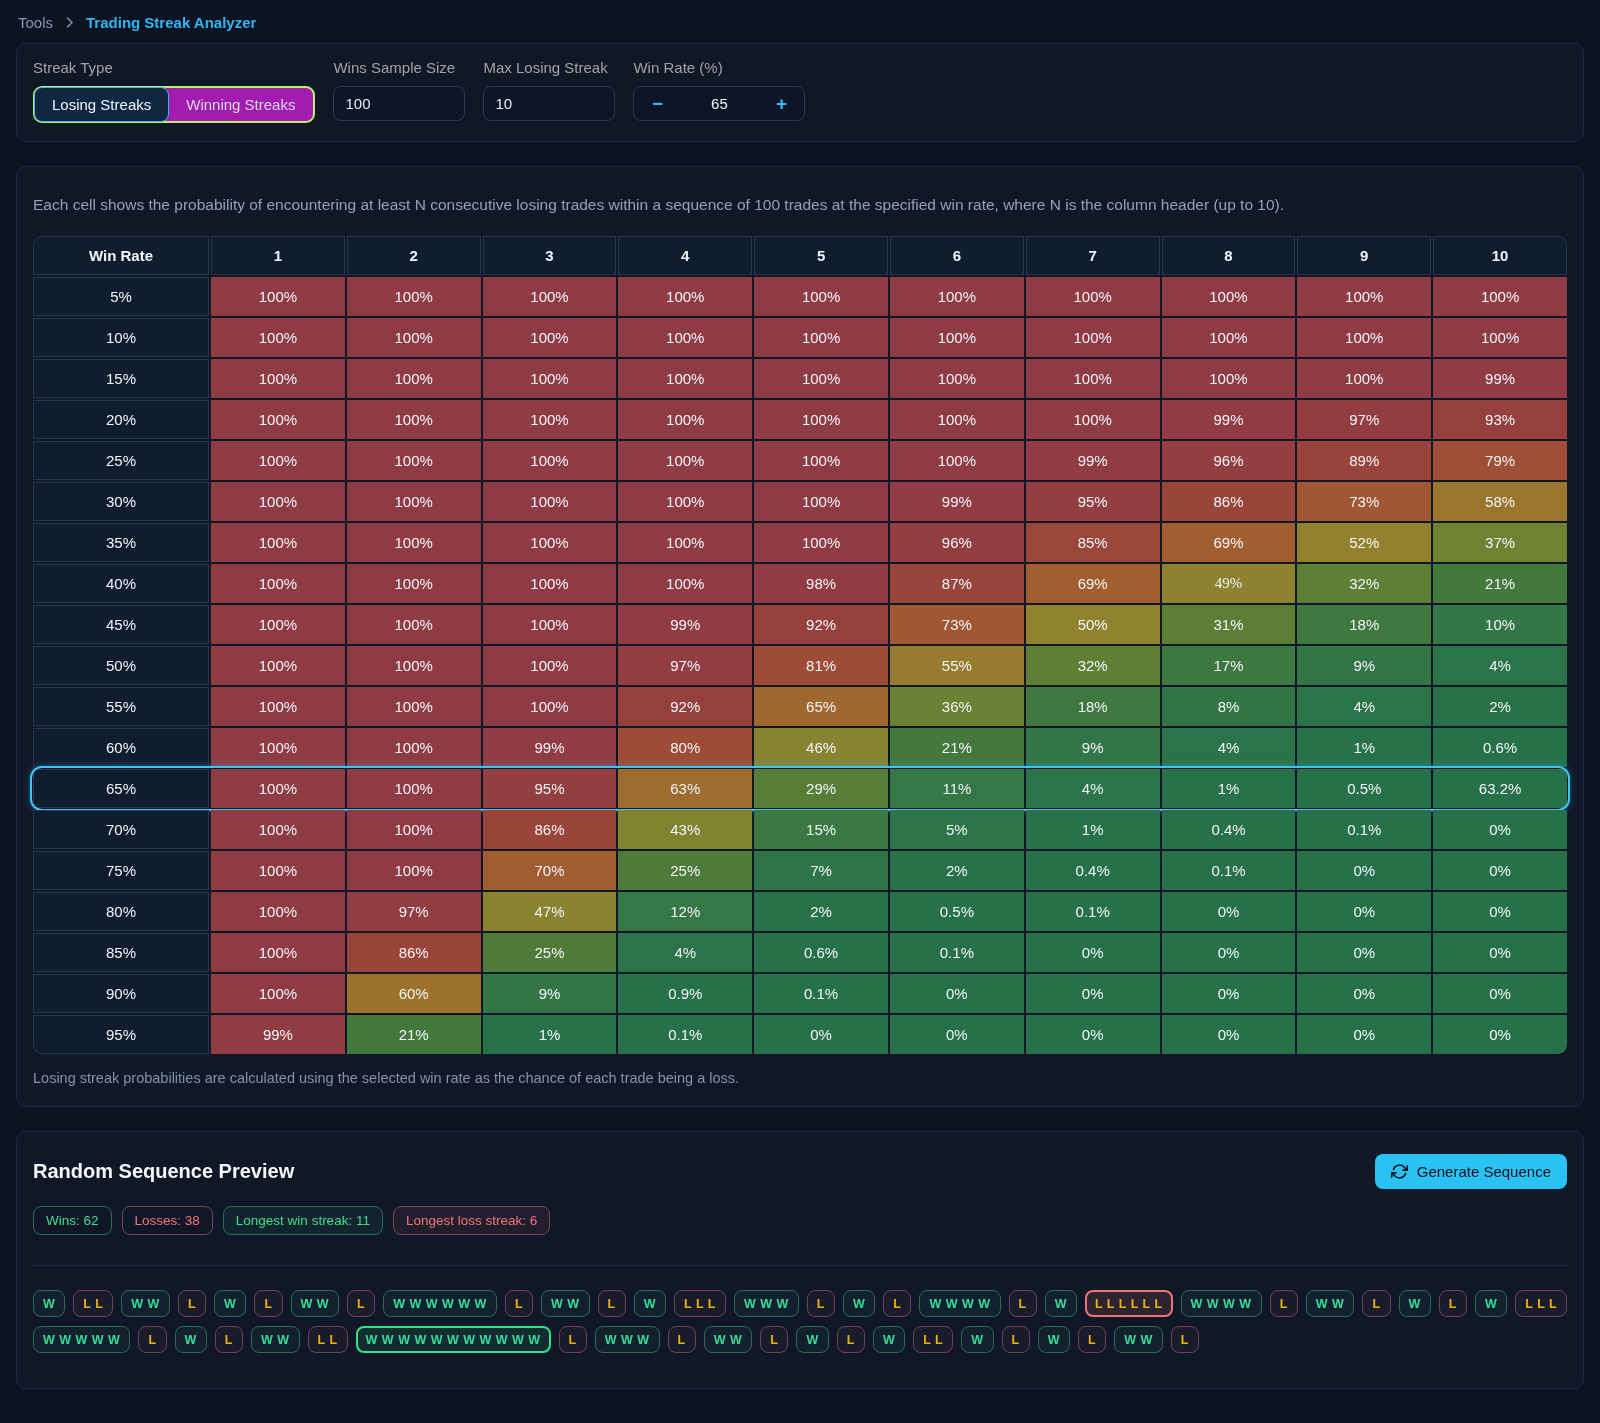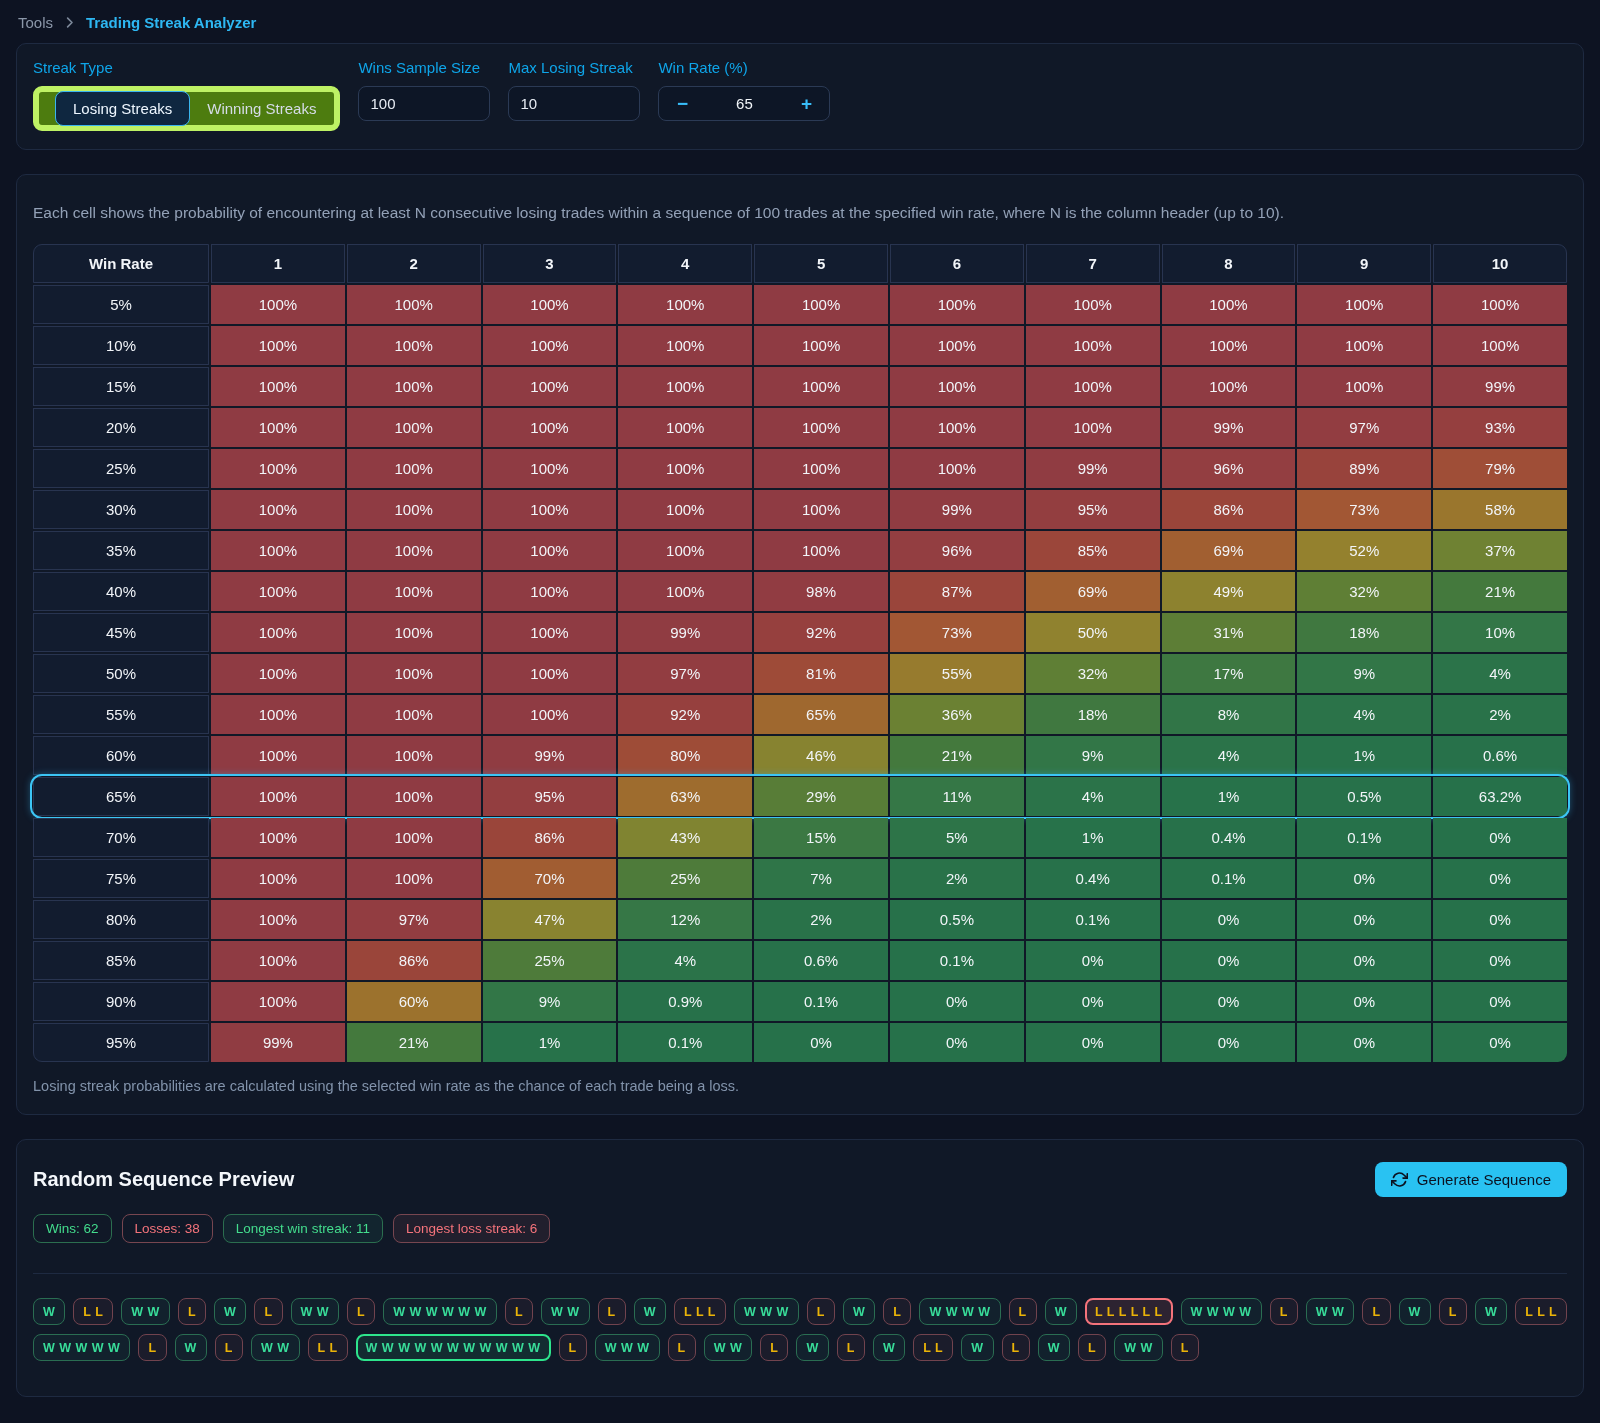--- a/index.html
+++ b/index.html
@@ -16,22 +16,22 @@
   .crumb-link { color:#8b97a9; cursor:pointer; }
   .crumb-sep { display:flex; align-items:center; }
   .crumb-current { color:#2eb7f2; font-weight:700; }
 
   
   .card { background:#101827; border:1px solid #1e2a41; border-radius:10px; }
 
   
   .controls-card { margin-top:12px; padding:15px 16px 18px; display:flex; gap:18px; }
   .control-group { display:flex; flex-direction:column; gap:10px; }
-  .control-label { font-size:15px; color:#0ea5e9; }
-  .segmented { display:flex; border:6px solid #bef264; border-radius:9px; background:#4d7c0f;padding-left:17px; }
+  .control-label { font-size:15px; color:#a3a3a3; }
+  .segmented { display:flex; border:2px solid #bef264; border-radius:9px; background:#a21caf; }
   .seg-btn { padding:7px 17px; font-size:15px; color:#d5dce7; background:transparent; border:1px solid transparent; border-radius:8px; cursor:pointer; font-family:inherit; }
   .seg-btn.active { border:1px solid #3ab5ee; background:#0f2740; color:#eef7ff; margin:-1px; }
   .text-input { width:132px; height:35px; background:#0d1626; border:1px solid #2b3a55; border-radius:8px; color:#e7ecf4; font-size:15px; padding:0 11px; font-family:inherit; }
   .stepper { display:flex; align-items:center; width:172px; height:35px; border:1px solid #2b3a55; border-radius:8px; background:#0d1626; }
   .stepper-btn { width:46px; text-align:center; color:#38bdf8; font-size:19px; font-weight:700; background:none; border:none; cursor:pointer; line-height:33px; font-family:inherit; }
   .stepper-value { flex:1; text-align:center; font-size:15px; color:#f1f5f9; }
 
   
   .table-card { margin-top:24px; padding:16px 16px 20px; }
   .table-desc { font-size:15.5px; color:#93a1b7; margin:13px 0 22px; }
@@ -220,21 +220,21 @@
         </div>
         <div class="heat-row">
           <div class="hcell label-col">40%</div>
           <div class="hcell data-cell" style="background: rgb(143, 59, 67);">100%</div>
           <div class="hcell data-cell" style="background: rgb(143, 59, 67);">100%</div>
           <div class="hcell data-cell" style="background: rgb(143, 59, 67);">100%</div>
           <div class="hcell data-cell" style="background: rgb(143, 59, 67);">100%</div>
           <div class="hcell data-cell" style="background: rgb(145, 60, 66);">98%</div>
           <div class="hcell data-cell" style="background: rgb(154, 69, 59);">87%</div>
           <div class="hcell data-cell" style="background: rgb(161, 95, 49);">69%</div>
-          <div class="hcell data-cell" style="background: rgb(141, 130, 47);">49%</div>
+          <div class="hcell data-cell" style="background: rgb(141, 130, 47); font-family: Liberation Serif, serif;">49%</div>
           <div class="hcell data-cell" style="background: rgb(95, 127, 53);">32%</div>
           <div class="hcell data-cell" style="background: rgb(68, 121, 61);">21%</div>
         </div>
         <div class="heat-row">
           <div class="hcell label-col">45%</div>
           <div class="hcell data-cell" style="background: rgb(143, 59, 67);">100%</div>
           <div class="hcell data-cell" style="background: rgb(143, 59, 67);">100%</div>
           <div class="hcell data-cell" style="background: rgb(143, 59, 67);">100%</div>
           <div class="hcell data-cell" style="background: rgb(144, 60, 66);">99%</div>
           <div class="hcell data-cell" style="background: rgb(150, 64, 62);">92%</div>

